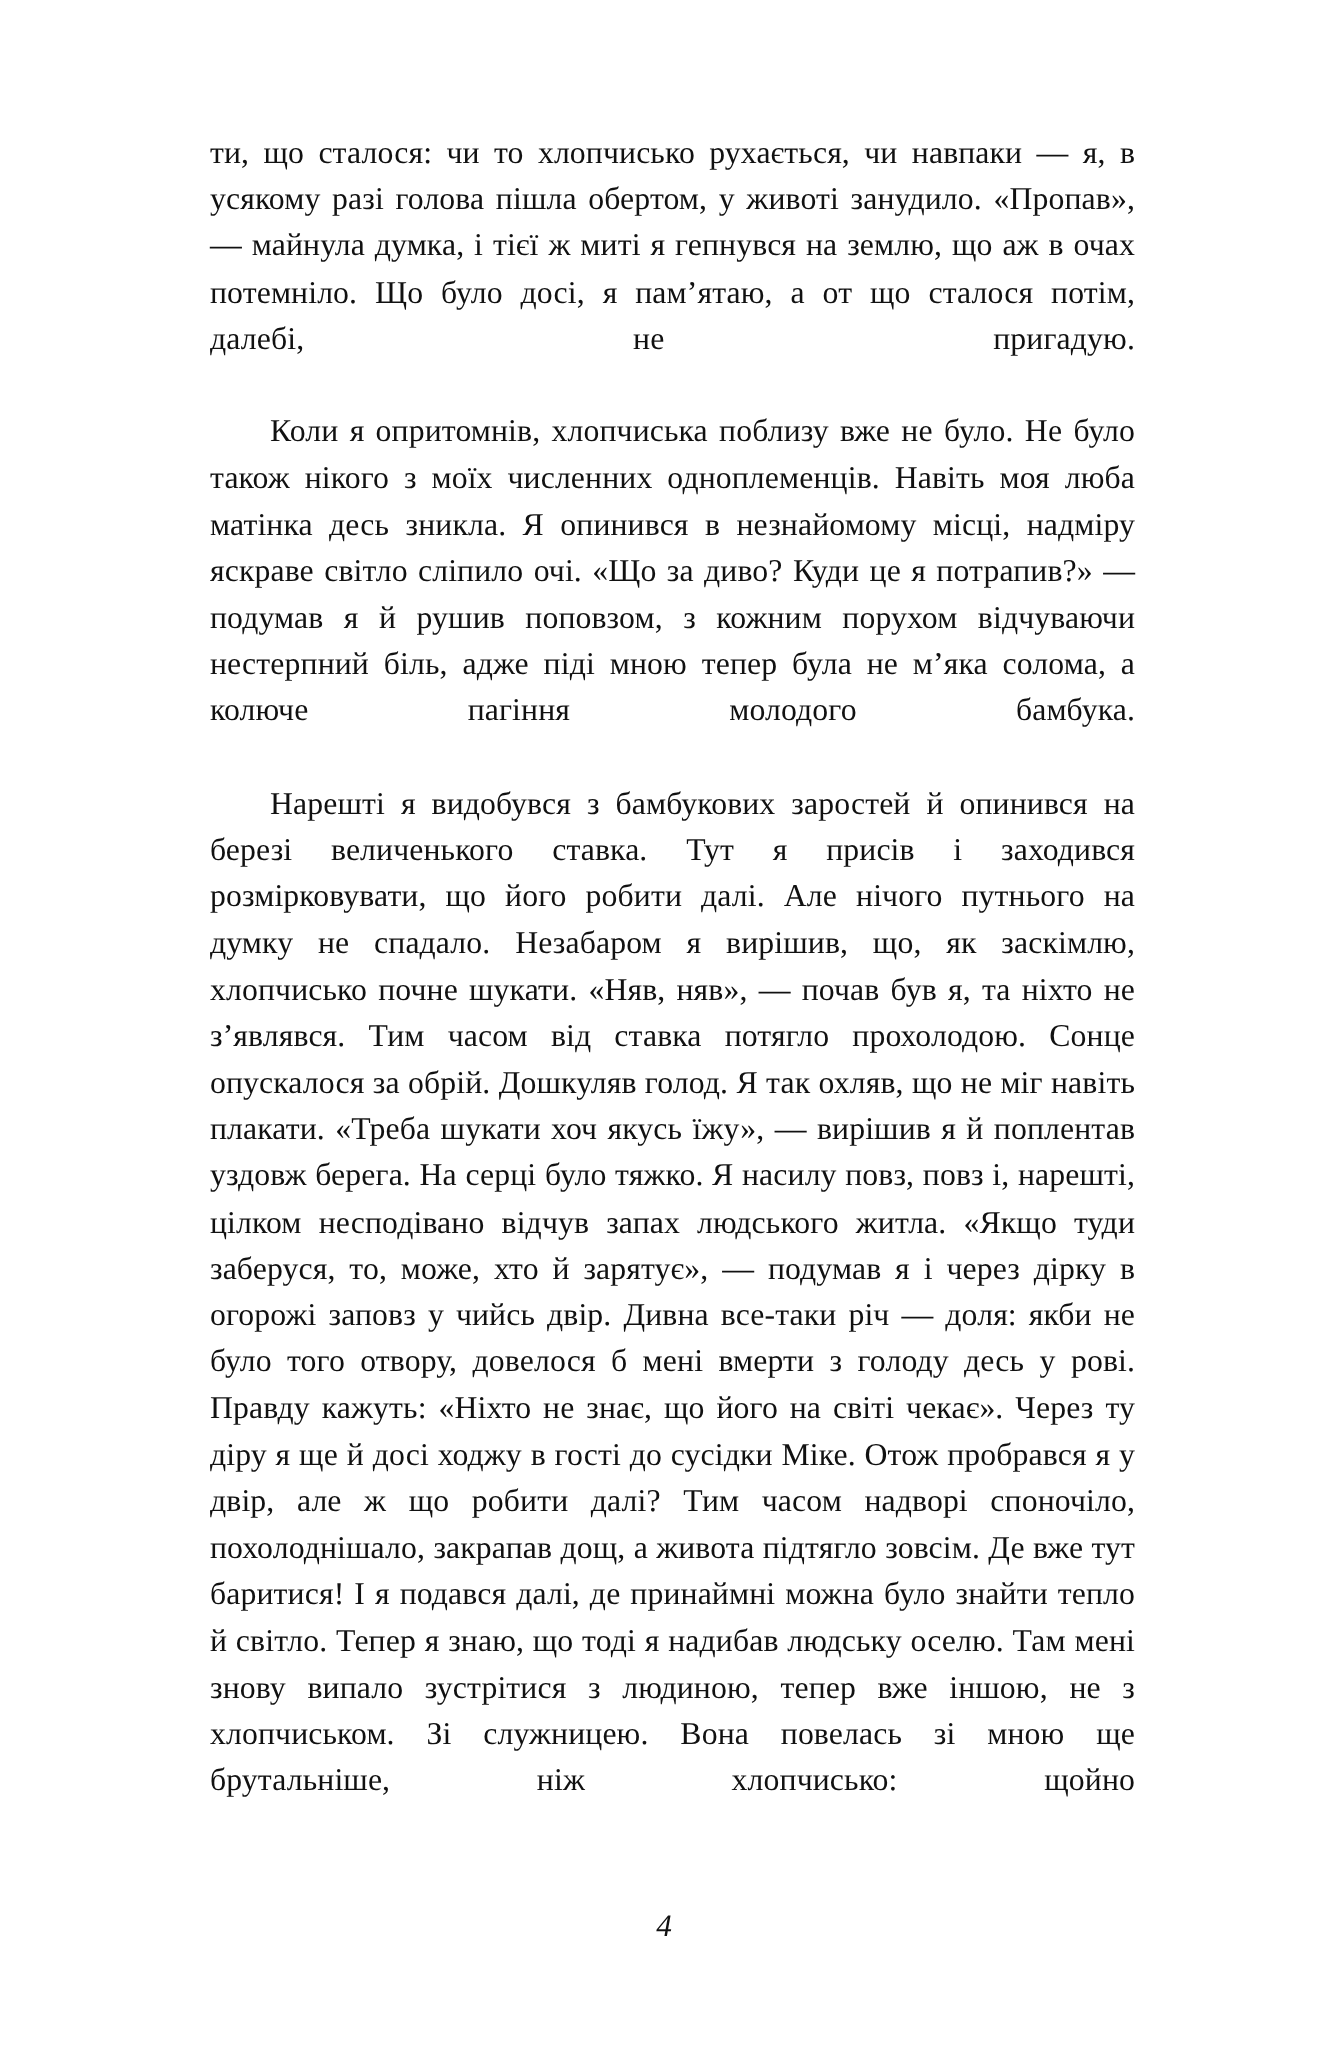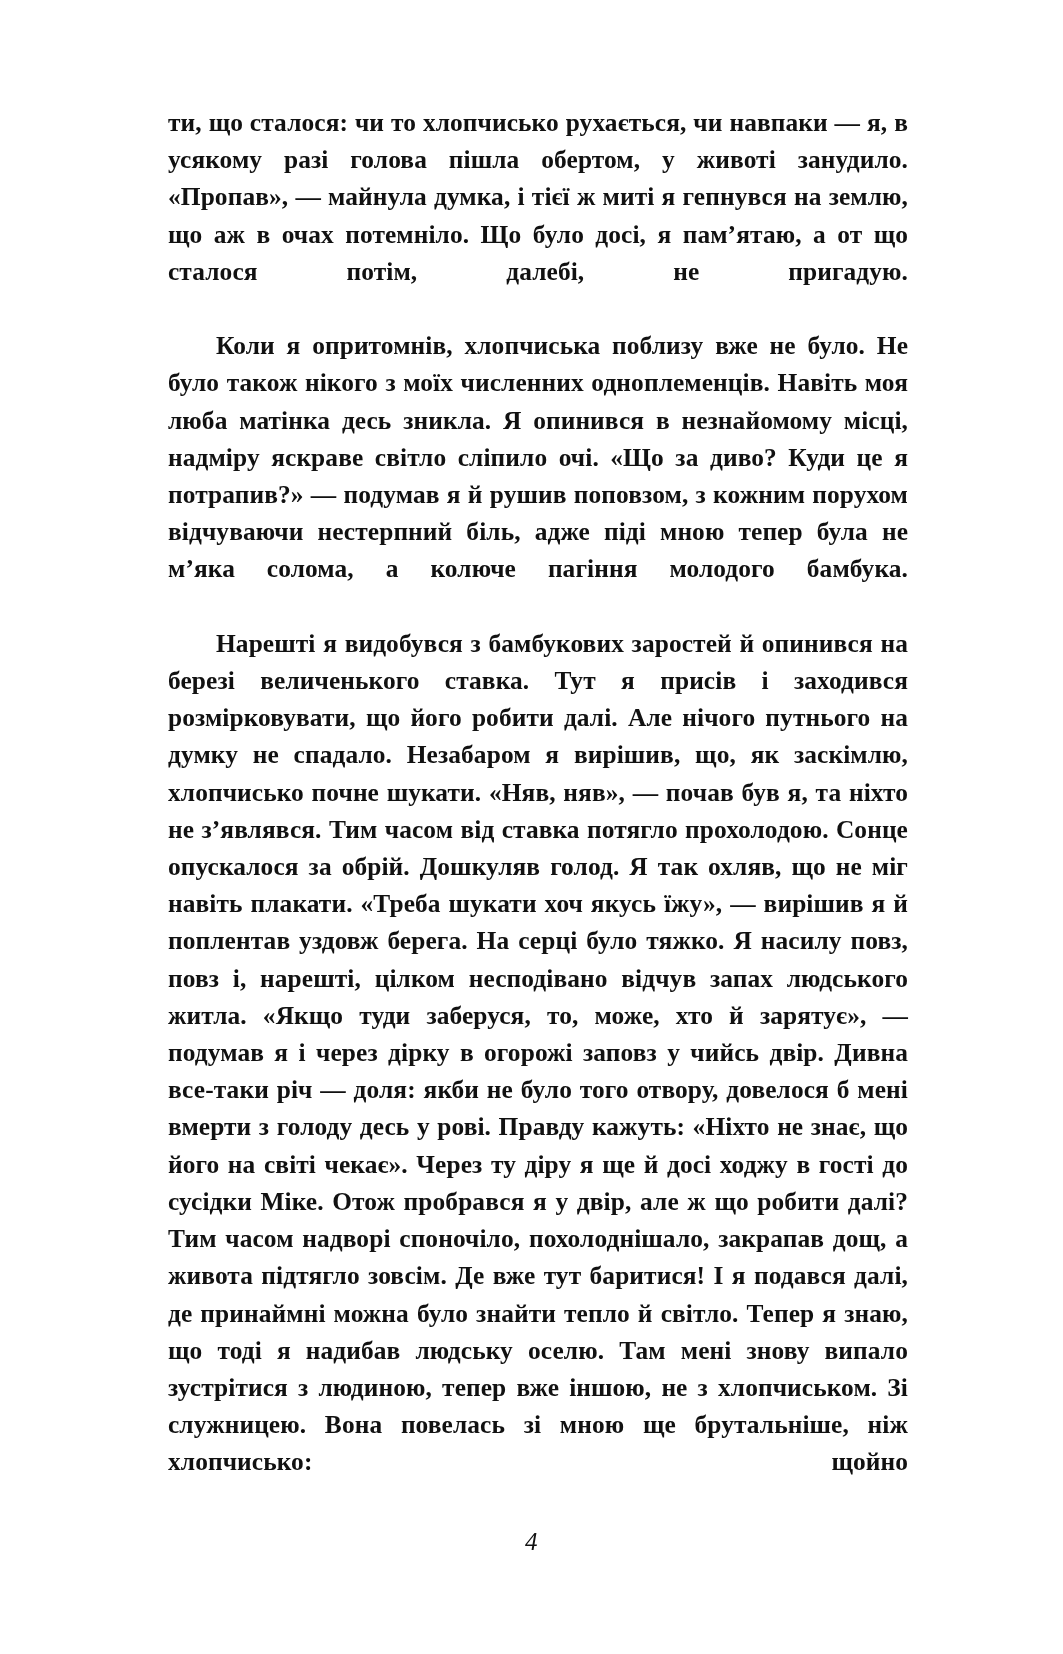--- a/index.html
+++ b/index.html
@@ -34,21 +34,20 @@
   p.para {
     margin: 0;
     font-size: 25.4px;
     line-height: 37.2px;
     text-align: justify;
     text-justify: inter-word;
     letter-spacing: 0.1px;
     word-spacing: 0.2px;
     hyphens: none;
     text-indent: 0;
-    font-weight: bold;
   }
 
   p.para + p.para {
     text-indent: 48px;
   }
 
   
   p.para::after {
     content: "";
     display: inline-block;

